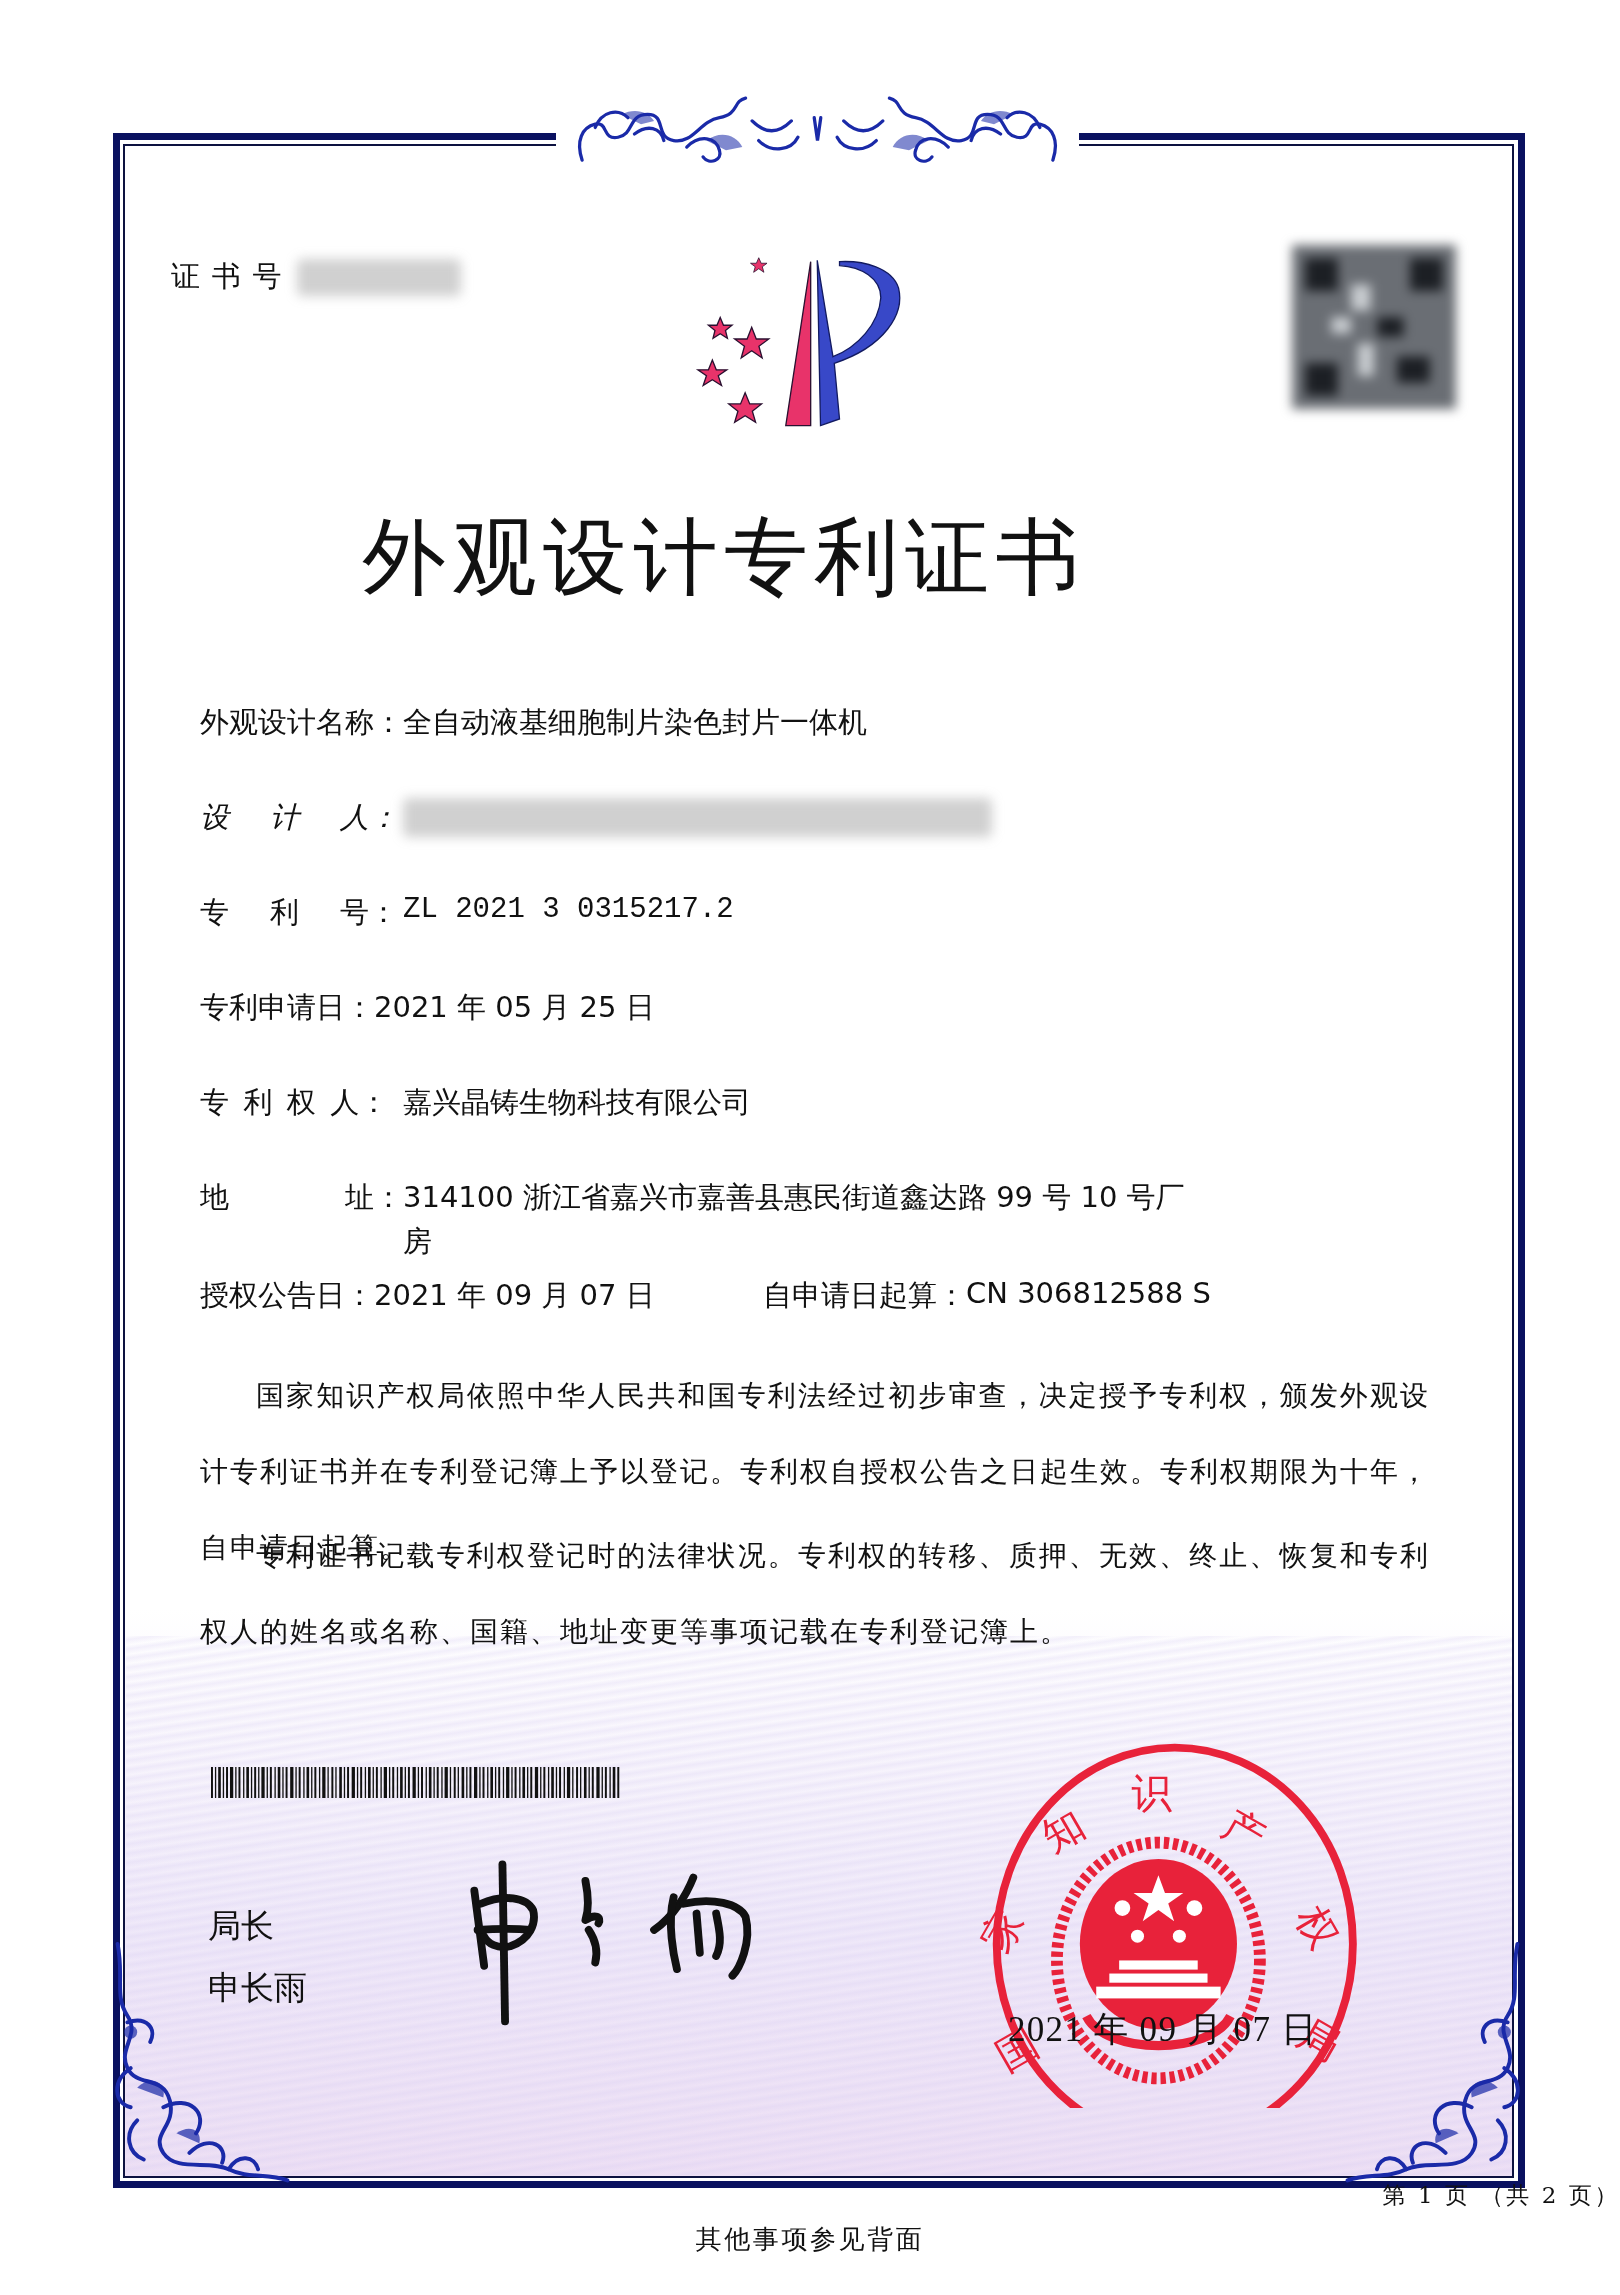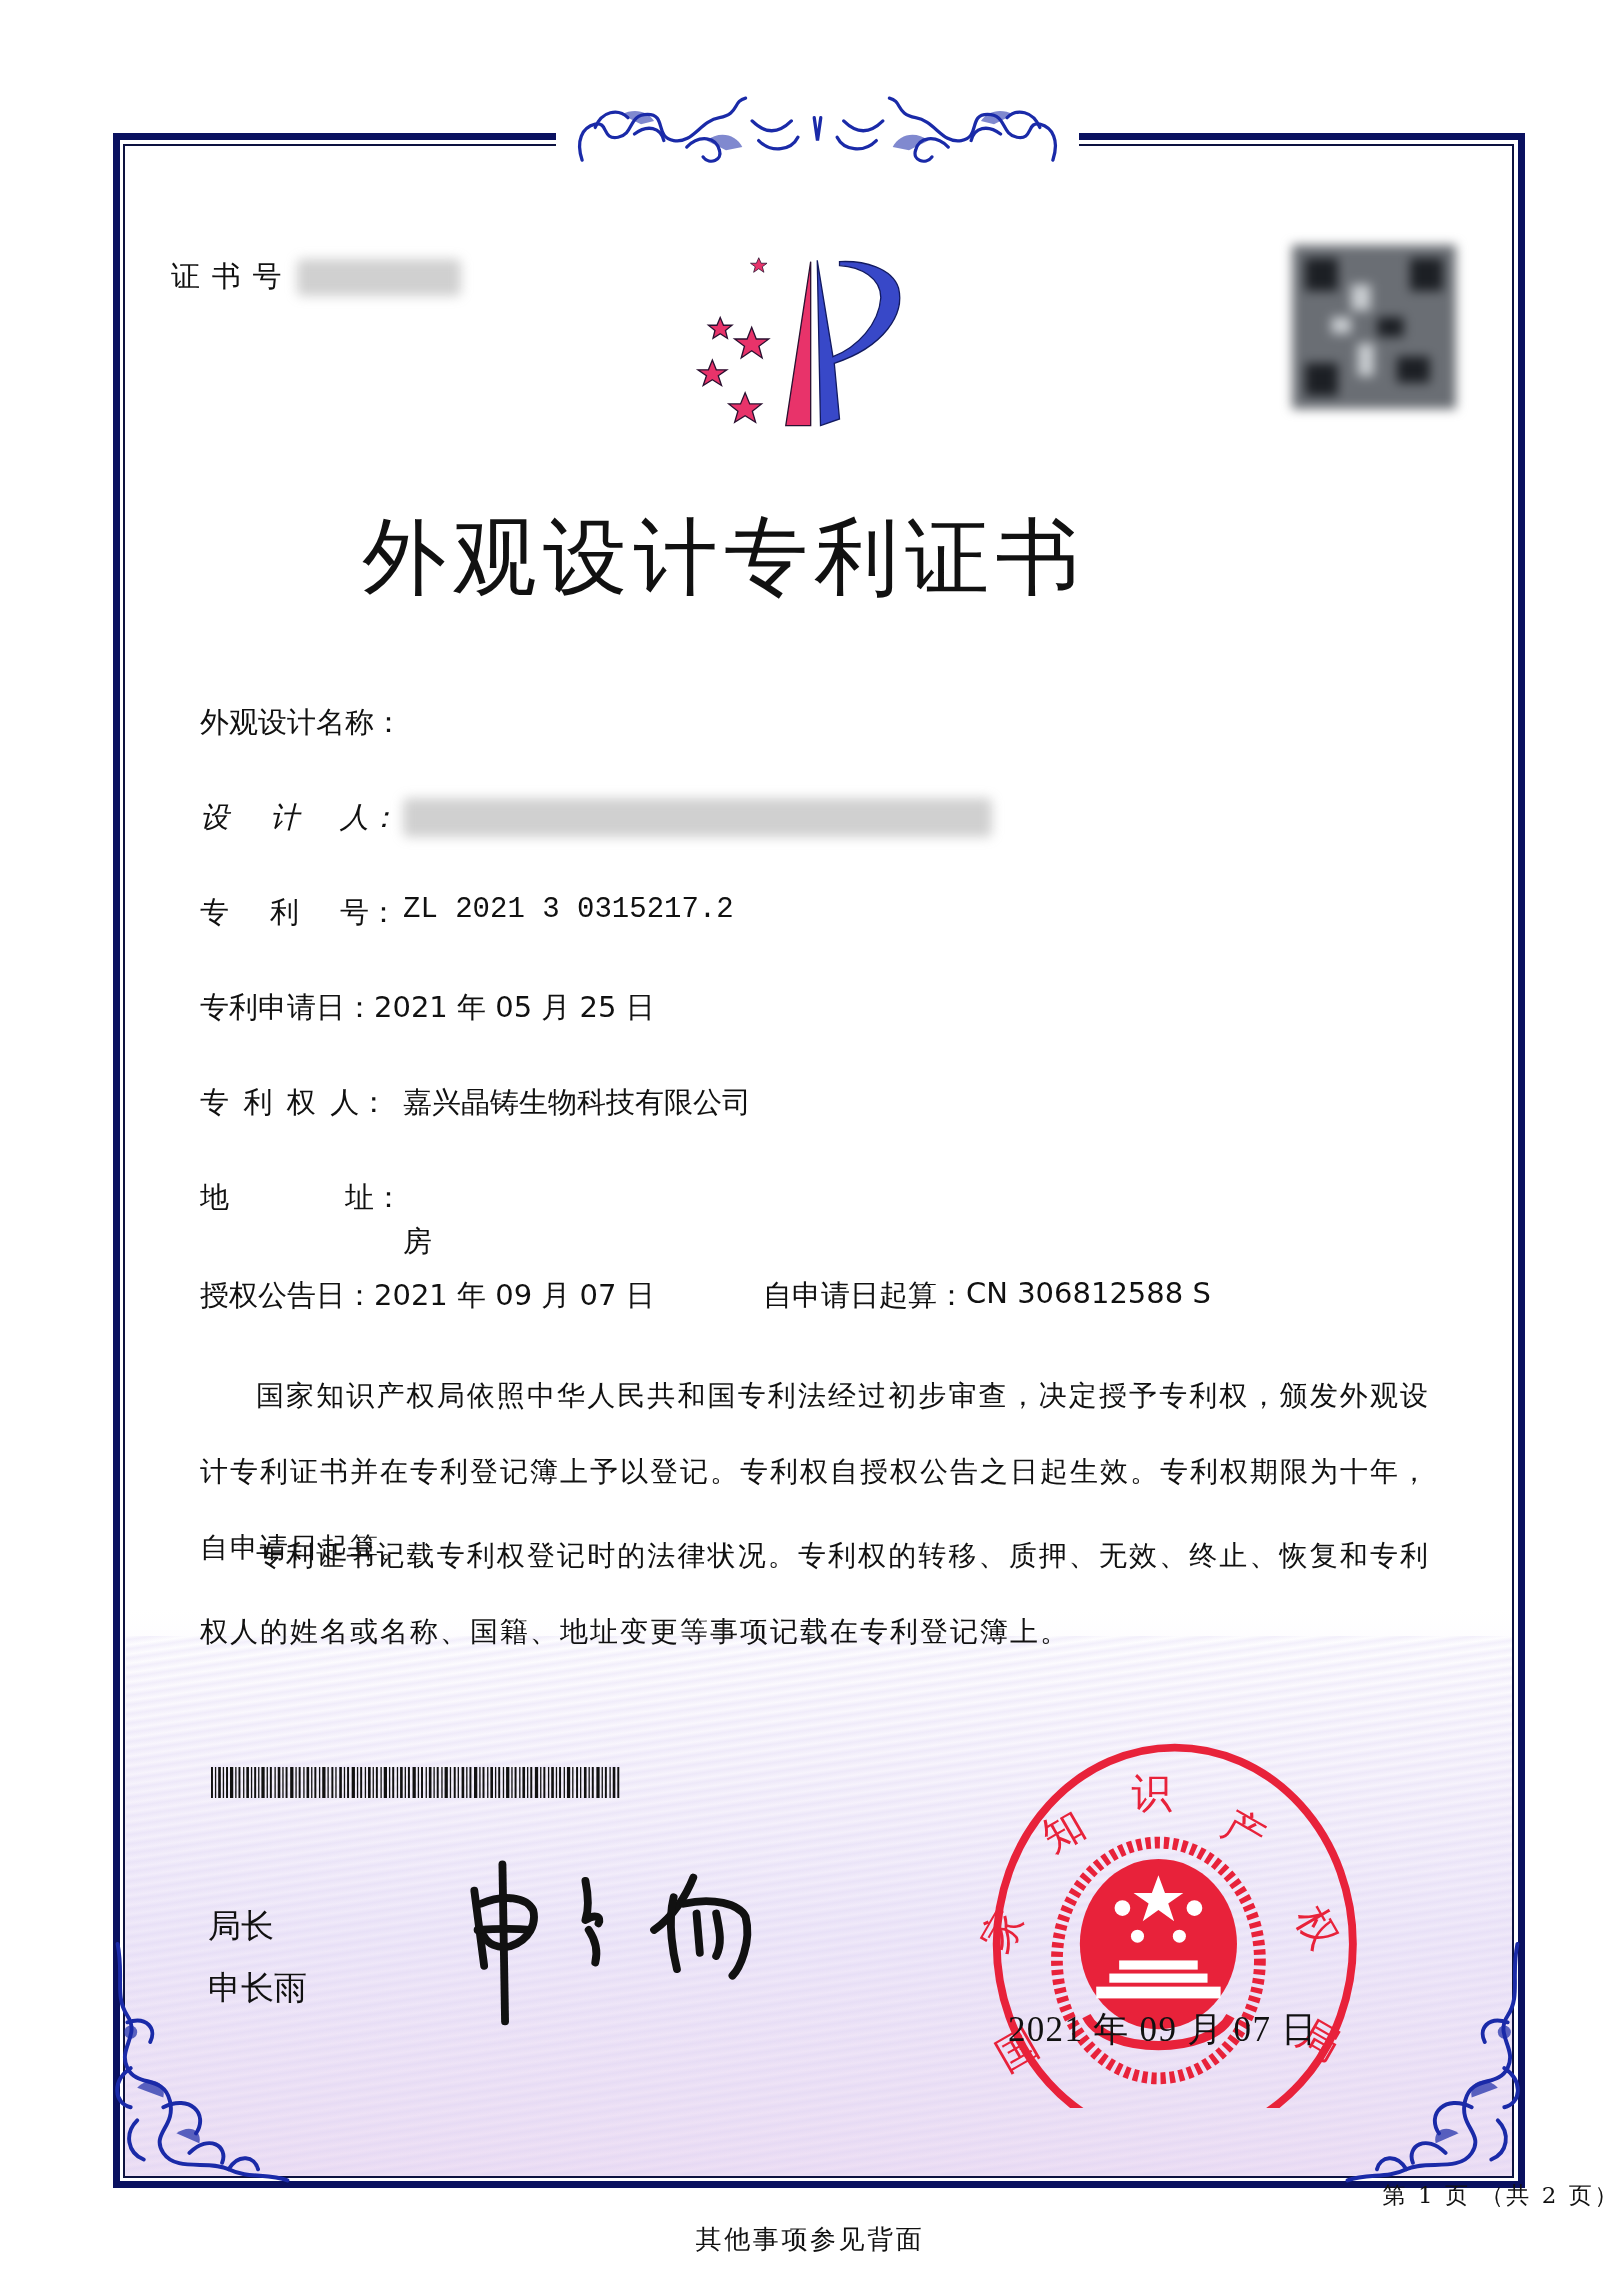--- a/index.html
+++ b/index.html
@@ -163,20 +163,21 @@
     <rect x="100" y="150" width="25" height="50" fill="#c8ccd0"></rect>
     <rect x="160" y="170" width="50" height="40" fill="#1c1f24"></rect>
     <rect x="60" y="110" width="30" height="25" fill="#c8ccd0"></rect>
   </svg>
 </div>
 
 <div class="title">外观设计专利证书</div>
 
 <div class="field" style="top:703px;">
   <span class="lbl">外观设计名称：</span>
+  <span class="val">全自动液基细胞制片染色封片一体机</span>
 </div>
 
 <div class="field" style="top:798px;">
   <span class="lbl lbl-spaced" style="width:203px; letter-spacing:0;">
     <span style="letter-spacing:41px;">设计</span><span>人：</span>
   </span>
   <span class="val blurred" style="width:589px; height:39px;"></span>
 </div>
 
 <div class="field" style="top:893px;">
@@ -197,20 +198,21 @@
   </span>
   <span class="val">嘉兴晶铸生物科技有限公司</span>
 </div>
 
 <div class="field" style="top:1178px; flex-direction:column;">
   <div style="display:flex;">
     <span class="lbl" style="width:203px; display:flex; justify-content:space-between; padding-right:0;">
       <span>地</span>
         <span>址：</span>
     </span>
+    <span class="val">314100 浙江省嘉兴市嘉善县惠民街道鑫达路 99 号 10 号厂</span>
   </div>
   <div style="padding-left:203px; margin-top:3.9px;">
     <span class="val">房</span>
   </div>
 </div>
 
 <div class="field" style="top:1276px;">
   <span class="lbl">授权公告日：</span>
   <span class="val" style="width:389px;">2021 年 09 月 07 日</span>
   <span class="lbl">自申请日起算：</span>

